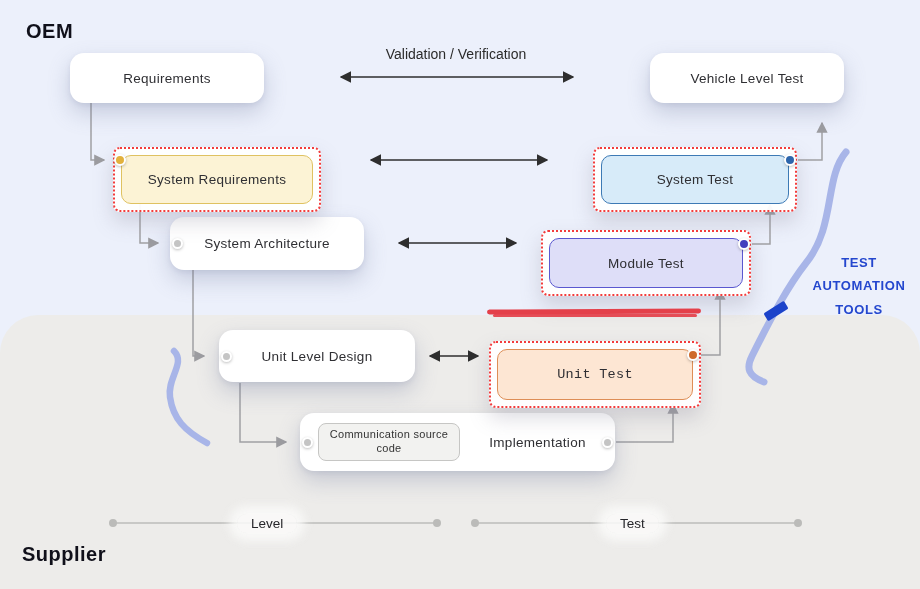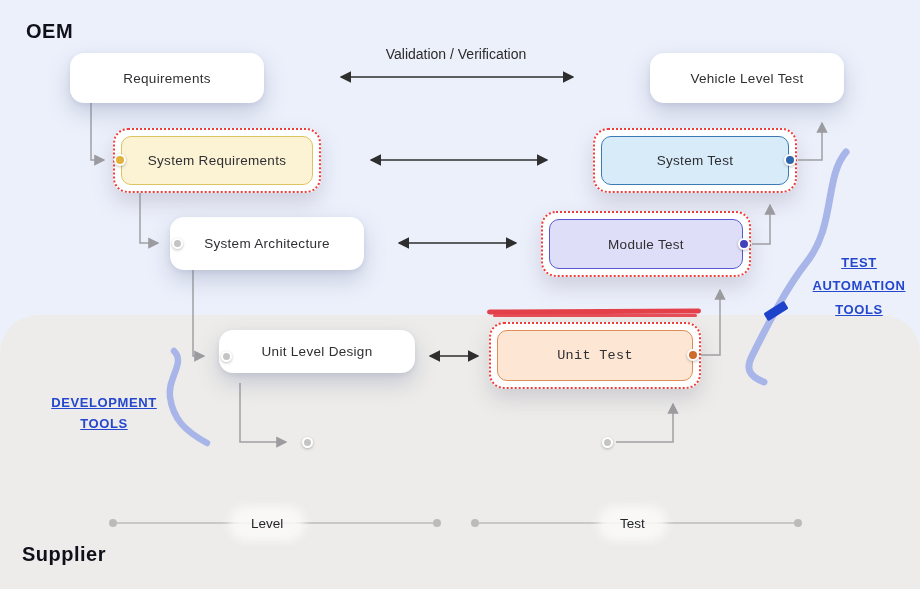--- a/index.html
+++ b/index.html
@@ -14,40 +14,40 @@
   #oem-title{left:26px;top:20px;}
   #supplier-title{left:22px;top:543px;}
 
   svg.overlay{position:absolute;left:0;top:0;z-index:1;pointer-events:none;}
 
   .box{position:absolute;z-index:2;background:#fff;border-radius:14px;
     display:flex;align-items:center;justify-content:center;
     font-size:13.5px;color:#2F2F33;letter-spacing:.3px;
     box-shadow:0 10px 22px rgba(110,120,155,.30),0 2px 5px rgba(110,120,155,.14);}
 
-  .dotted{position:absolute;z-index:2;border:2px dotted #F23C3C;border-radius:15px;
+  .dotted{position:absolute;z-index:2;border:2px dotted #F23C3C;border-radius:7px;
     background:rgba(255,255,255,.95);
-    box-shadow:0 10px 20px rgba(140,135,155,.30);}
+    box-shadow:0 10px 20px rgba(140,135,155,.30);margin-top:19px;}
   .dotted .inner{position:absolute;left:6px;right:6px;top:6px;bottom:6px;
     border-radius:10px;display:flex;align-items:center;justify-content:center;
     font-size:13.5px;color:#2F2F33;letter-spacing:.3px;}
 
   #hl-system-requirements{left:113px;top:128px;width:208px;height:65px;}
   #hl-system-requirements .inner{background:#FCF3D5;border:1.5px solid #DFC261;}
   #hl-system-test{left:593px;top:128px;width:204px;height:65px;}
   #hl-system-test .inner{background:#D7EBF9;border:1.5px solid #3D7AB5;}
   #hl-module-test{left:541px;top:211px;width:210px;height:66px;}
   #hl-module-test .inner{background:#DEDEF8;border:1.5px solid #5A58D0;}
   #hl-unit-test{left:489px;top:322px;width:212px;height:67px;}
   #hl-unit-test .inner{background:#FDE6D3;border:1.5px solid #DE8E56;font-family:Liberation Mono, monospace;}
 
   #box-requirements{left:70px;top:53px;width:194px;height:50px;}
   #box-vehicle-level-test{left:650px;top:53px;width:194px;height:50px;}
   #box-system-architecture{left:170px;top:217px;width:194px;height:53px;}
-  #box-unit-level-design{left:219px;top:330px;width:196px;height:43px;}
+  #box-unit-level-design{left:219px;top:330px;width:196px;height:52px;}
   #box-implementation{left:300px;top:413px;width:315px;height:58px;}
 
   #comm-source-box{position:absolute;left:18px;top:10px;width:142px;height:38px;
     background:#F2F2F0;border:1px solid #C6C6C4;border-radius:8px;
     display:flex;align-items:center;justify-content:center;text-align:center;
     font-size:11px;line-height:1.25;color:#333;}
   #implementation-label{position:absolute;left:168px;right:8px;top:0;bottom:0;
     display:flex;align-items:center;justify-content:center;}
 
   .dot{position:absolute;z-index:3;border-radius:50%;border:2px solid #fff;
@@ -55,21 +55,21 @@
   .dot.c{width:12px;height:12px;}
   .dot.g{width:11px;height:11px;background:#C4C4C4;}
   .dot.t{width:8px;height:8px;border:none;background:#BBBBB9;box-shadow:none;z-index:2;}
 
   .red-marker{position:absolute;z-index:3;background:#E4404A;border-radius:3px;}
 
   .float-label{position:absolute;z-index:2;color:#2b2b2b;}
   #validation-label{left:326px;top:46px;width:260px;text-align:center;font-size:14px;}
 
   .tools-label{position:absolute;z-index:2;color:#2447CE;font-weight:700;
-    font-size:13px;letter-spacing:.6px;text-align:center;text-decoration:underline;}
+    font-size:13px;letter-spacing:.6px;text-align:center;}
   #dev-tools-label{left:38px;top:393px;width:132px;line-height:1.6;}
   #test-tools-label{left:799px;top:251px;width:120px;line-height:1.8;}
 
   .phase-line{position:absolute;z-index:1;height:1.5px;background:#C8C8C6;top:522px;}
   #design-line{left:115px;width:322px;}
   #test-line{left:477px;width:321px;}
   .phase-label{position:absolute;z-index:2;top:514px;font-size:13.5px;color:#26262a;
     padding:2px 14px;border-radius:14px;background:rgba(250,250,249,.85);
     box-shadow:0 0 10px 8px rgba(250,250,249,.85);}
   #design-label{left:237px;}
@@ -121,20 +121,24 @@
   </svg>
 
   <div class="section-title" id="oem-title">OEM</div>
   <div class="section-title" id="supplier-title">Supplier</div>
 
   <div class="box" id="box-requirements">Requirements</div>
   <div class="box" id="box-vehicle-level-test">Vehicle Level Test</div>
   <div class="box" id="box-system-architecture">System Architecture</div>
   <div class="box" id="box-unit-level-design">Unit Level Design</div>
 
+  <div class="box" id="box-implementation">
+    <div id="comm-source-box">Communication source code</div>
+    <div id="implementation-label">Implementation</div>
+  </div>
 
   <div class="dotted" id="hl-system-requirements">
     <div class="inner">System Requirements</div>
   </div>
   <div class="dotted" id="hl-system-test">
     <div class="inner">System Test</div>
   </div>
   <div class="dotted" id="hl-module-test">
     <div class="inner">Module Test</div>
   </div>
@@ -148,21 +152,20 @@
   <span class="dot c" style="left:114px;top:154px;background:#E2B13C;"></span>
   <span class="dot c" style="left:784px;top:154px;background:#2D66AC;"></span>
   <span class="dot c" style="left:738px;top:238px;background:#4340BE;"></span>
   <span class="dot c" style="left:687px;top:349px;background:#CE6A2B;"></span>
   <span class="dot g" style="left:172px;top:238px;"></span>
   <span class="dot g" style="left:221px;top:351px;"></span>
   <span class="dot g" style="left:302px;top:437px;"></span>
   <span class="dot g" style="left:602px;top:437px;"></span>
 
   <div class="float-label" id="validation-label">Validation / Verification</div>
-  <div class="tools-label" id="dev-tools-label">DEVELOPMENT TOOLS</div>
   <div class="tools-label" id="test-tools-label">TEST AUTOMATION TOOLS</div>
 
   <div class="phase-line" id="design-line"></div>
   <div class="phase-line" id="test-line"></div>
   <span class="dot t" style="left:109px;top:519px;"></span>
   <span class="dot t" style="left:433px;top:519px;"></span>
   <span class="dot t" style="left:471px;top:519px;"></span>
   <span class="dot t" style="left:794px;top:519px;"></span>
   <div class="phase-label" id="design-label">Level</div>
   <div class="phase-label" id="test-label">Test</div>

